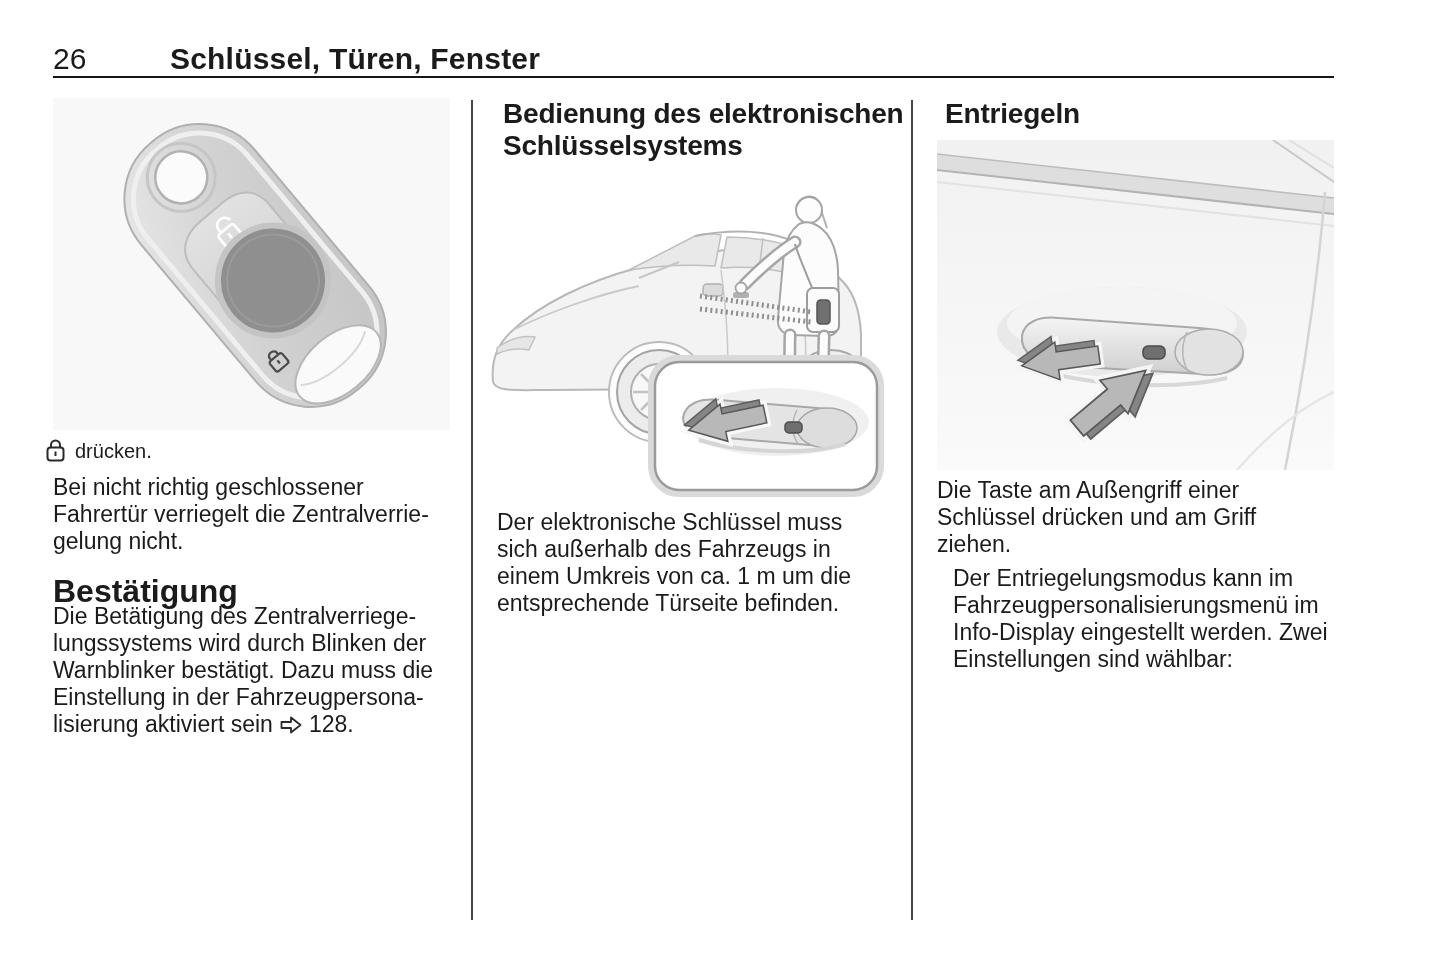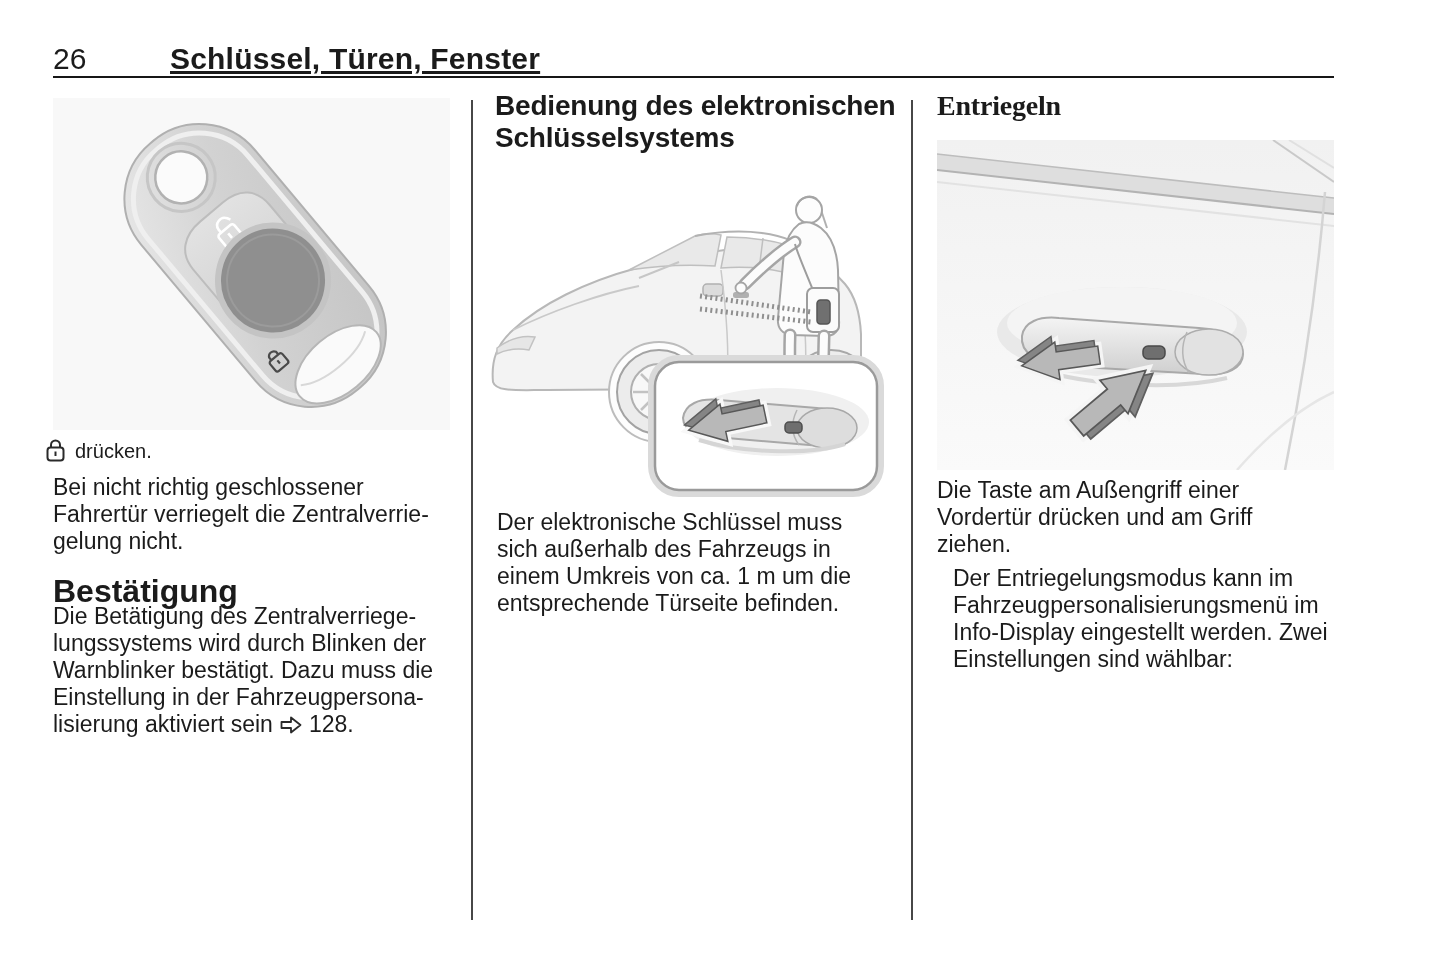--- a/index.html
+++ b/index.html
@@ -5,44 +5,44 @@
 <style>
   html,body{margin:0;padding:0;}
   body{
     width:1445px;height:965px;background:#ffffff;
     font-family:"Liberation Sans","DejaVu Sans",sans-serif;
     color:#1b1b1b;position:relative;overflow:hidden;
   }
   .abs{position:absolute;}
   
   .page-number{left:53px;top:42px;font-size:30px;font-weight:400;}
-  .chapter-title{left:170px;top:42px;font-size:30px;font-weight:700;letter-spacing:.2px;text-decoration:underline;}
+  .chapter-title{left:170px;top:42px;font-size:30px;font-weight:700;letter-spacing:.2px;}
   .header-rule{left:53px;top:76px;width:1281px;height:2px;background:#161616;}
   
   .divider{top:100px;height:820px;width:2px;background:#474747;}
   .divider-1{left:471px;}
   .divider-2{left:911px;}
   
   figure{margin:0;}
   .key-image{left:53px;top:98px;width:397px;height:332px;}
   .car-image{left:487px;top:166px;width:406px;height:332px;}
   .handle-image{left:937px;top:140px;width:397px;height:330px;}
   figure svg{display:block;width:100%;height:100%;}
   
   .body-text{font-size:23px;line-height:27px;white-space:pre-line;}
-  .col-heading{font-size:28px;font-weight:700;line-height:32px;white-space:pre-line;margin:0;letter-spacing:-.2px;}
+  .col-heading{font-size:28px;font-weight:700;line-height:32px;white-space:pre-line;margin:8px;letter-spacing:-.2px;}
   .sub-heading{font-size:32px;font-weight:700;margin:0;}
   .press-line{left:45px;top:437px;font-size:20px;line-height:28px;display:flex;align-items:flex-start;gap:9px;}
   .col1-para1{left:53px;top:474px;width:400px;}
   .col1-sub{left:53px;top:573px;}
   .col1-para2{left:53px;top:603px;width:400px;}
   .col1-para2-last{left:53px;top:711px;display:flex;align-items:center;gap:7px;white-space:normal;text-align:center;}
   .col2-heading{left:495px;top:90px;}
   .col2-para{left:497px;top:509px;width:402px;}
-  .col3-heading{left:937px;top:90px;font-family:Liberation Serif, serif;}
+  .col3-heading{left:937px;top:90px;}
   .col3-para1{left:937px;top:477px;width:399px;}
   .col3-para2{left:937px;top:565px;width:402px;margin-left:16px;}
   .inline-icon{display:inline-flex;align-items:center;}
 </style>
 </head>
 <body>
 
 <div class="page">
 
   <div class="abs page-number">26</div>
@@ -255,20 +255,20 @@
       </g>
       <g transform="translate(140,288) rotate(-40) scale(1.15)">
         <path d="M0,-9 L42,-9 L42,-19 L78,0 L42,19 L42,9 L0,9 Z" fill="none" stroke="#f5f5f5" stroke-width="8"></path>
         <path d="M3,-3 L45,-3 L45,-13 L81,6 L45,25 L45,15 L3,15 Z" fill="#858585" stroke="#5f5f5f" stroke-width="1.5"></path>
         <path d="M0,-9 L42,-9 L42,-19 L78,0 L42,19 L42,9 L0,9 Z" fill="#b8b8b8" stroke="#585858" stroke-width="1.5"></path>
       </g>
     </svg>
   </figure>
 
   <div class="abs body-text col3-para1">Die Taste am Außengriff einer
-Vordertür drücken und am Griff
+Schlüssel drücken und am Griff
 ziehen.</div>
   <div class="abs body-text col3-para2">Der Entriegelungsmodus kann im
 Fahrzeugpersonalisierungsmenü im
 Info-Display eingestellt werden. Zwei
 Einstellungen sind wählbar:</div>
 
 </div>
 
 </body></html>

